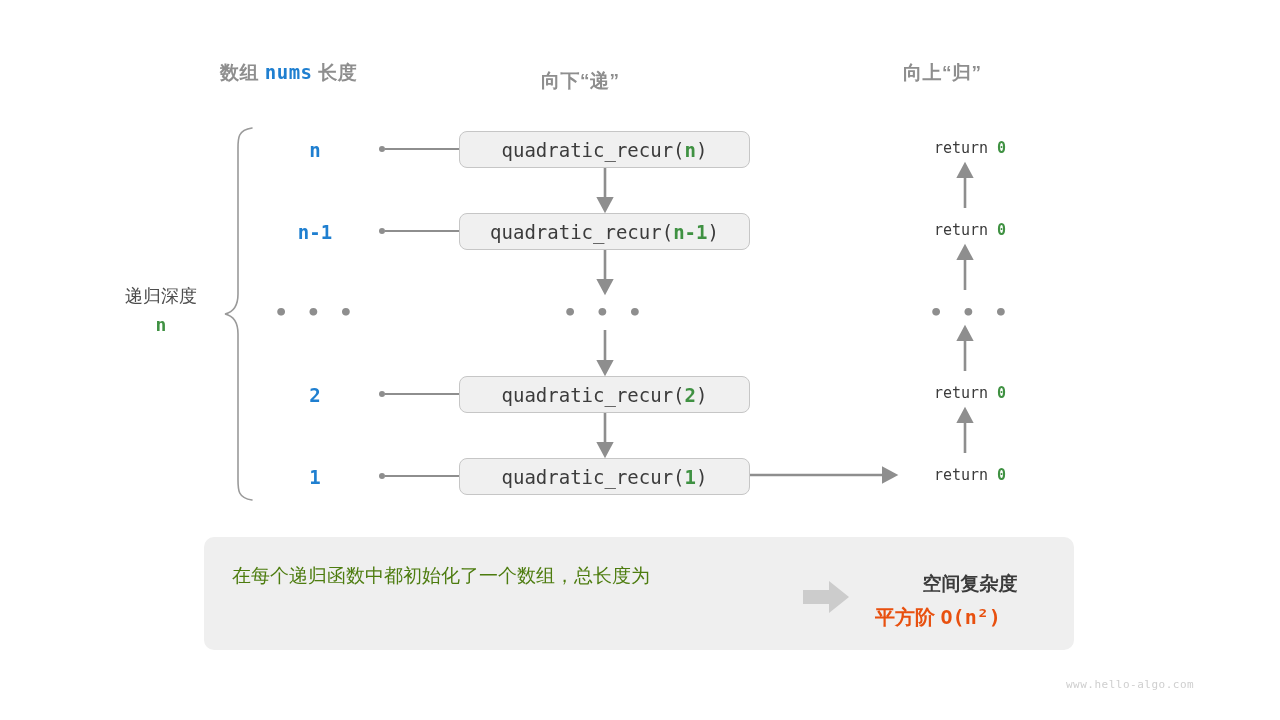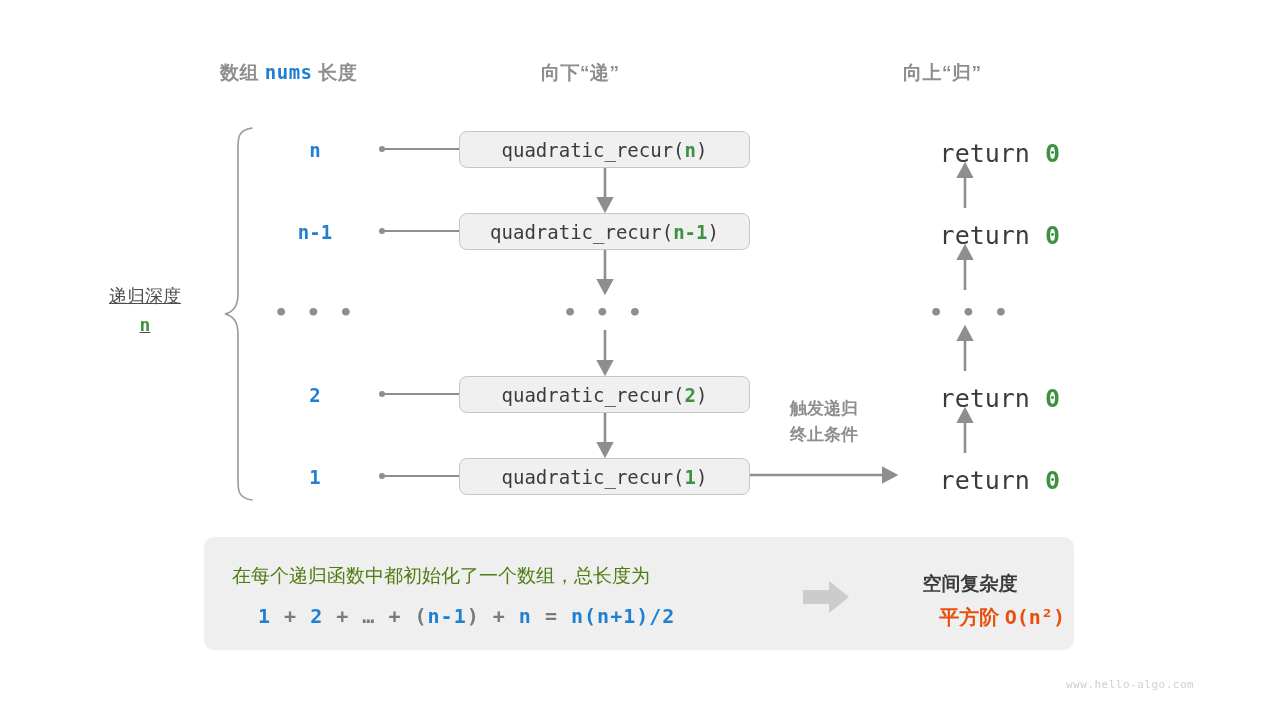--- a/index.html
+++ b/index.html
@@ -98,24 +98,24 @@
   .dot {
     position: absolute;
     width: 6px; height: 6px;
     border-radius: 50%;
     background: #8e8e8e;
   }
 
   
   .ret {
     font-family: "DejaVu Sans Mono", "Liberation Mono", monospace;
-    font-size: 25px;
+    font-size: 15px;
     color: #3b3b3b;
     white-space: nowrap;
-    text-align: right;
+    text-align: center;
   }
   .ret .zero { color: #3f9142; font-weight: bold; }
 
   
   .side-note {
     font-size: 17px;
     font-weight: bold;
     color: #8e8e8e;
     text-align: center;
     line-height: 1.55;
@@ -152,21 +152,21 @@
     white-space: nowrap;
     text-align: center;
     margin-top: 8px;
   }
   .sum-value {
     position: absolute;
     font-size: 20px;
     font-weight: bold;
     color: #e8500f;
     white-space: nowrap;
-    text-align: right;
+    text-align: left;
   }
   .sum-value .mono {
     font-family: "DejaVu Sans Mono", "Liberation Mono", monospace;
   }
 
   
   .watermark {
     position: absolute;
     font-family: "DejaVu Sans Mono", "Liberation Mono", monospace;
     font-size: 11px;
@@ -177,25 +177,25 @@
 </style>
 </head>
 <body>
 
 <div id="canvas">
 
   <div class="abs col-header" style="left:220px; top:60px;">
     <span>数组 </span><span class="mono-blue">nums</span><span> 长度</span>
   </div>
 
-  <div class="abs col-header" style="left:541px; top:60px;">向下“递”</div>
+  <div class="abs col-header" style="left:541px; top:68px;">向下“递”</div>
 
   <div class="abs col-header" style="left:903px; top:60px;">向上“归”</div>
 
-  <div class="abs depth-label" style="left:60px; top:283px; width:170px;text-decoration:underline;">
+  <div class="abs depth-label" style="left:76px; top:283px; width:170px;">
     <div>递归深度</div>
     <div class="green">n</div>
   </div>
 
   <svg class="brace" style="left:212px; top:124px;" width="46" height="380" viewBox="0 0 46 380">
     <path d="M40 4 C 26 6, 26 14, 26 24 L 26 170 C 26 182, 22 188, 13 190 C 22 192, 26 198, 26 210 L 26 356 C 26 366, 26 374, 40 376" fill="none" stroke="#9a9a9a" stroke-width="1.6" stroke-linecap="round"></path>
   </svg>
 
   <div class="abs nval" style="left:265px; top:139px; width:100px;">n</div>
   <div class="dot" style="left:379px; top:146px;"></div>
@@ -275,30 +275,25 @@
 
   <svg class="abs" style="left:748px; top:462px;" width="160" height="26" viewBox="0 0 160 26">
     <defs>
       <marker id="rArrow" markerWidth="8" markerHeight="8" refX="3.2" refY="4" orient="auto" markerUnits="strokeWidth">
         <path d="M0,0.6 L6.4,4 L0,7.4 z" fill="#8e8e8e"></path>
       </marker>
     </defs>
     <line x1="2" y1="13" x2="142" y2="13" stroke="#8e8e8e" stroke-width="2.6" marker-end="url(#rArrow)"></line>
   </svg>
 
-  <div class="abs side-note" style="left:758px; top:396px; width:132px;">
-    <div>触发递归</div>
-    <div>终止条件</div>
-  </div>
 
   <div class="summary" style="left:204px; top:537px; width:870px; height:113px;"></div>
 
   <div class="sum-text" style="left:232px; top:563px;">在每个递归函数中都初始化了一个数组，总长度为</div>
 
-  <div class="formula" style="left:258px; top:604px;"><span class="b">1</span><span> + </span><span class="b">2</span><span> + … + (</span><span class="b">n-1</span><span>) + </span><span class="b">n</span><span> = </span><span class="b">n(n+1)/2</span></div>
 
   <svg class="abs" style="left:803px; top:580px;" width="48" height="34" viewBox="0 0 48 34">
     <path d="M0 10 L26 10 L26 1 L46 17 L26 33 L26 24 L0 24 Z" fill="#cccccc"></path>
   </svg>
 
   <div class="sum-title" style="left:875px; top:563px; width:190px;">空间复杂度</div>
 
   <div class="sum-value" style="left:875px; top:604px; width:190px;">
     <span>平方阶 </span><span class="mono">O(n²)</span>
   </div>

